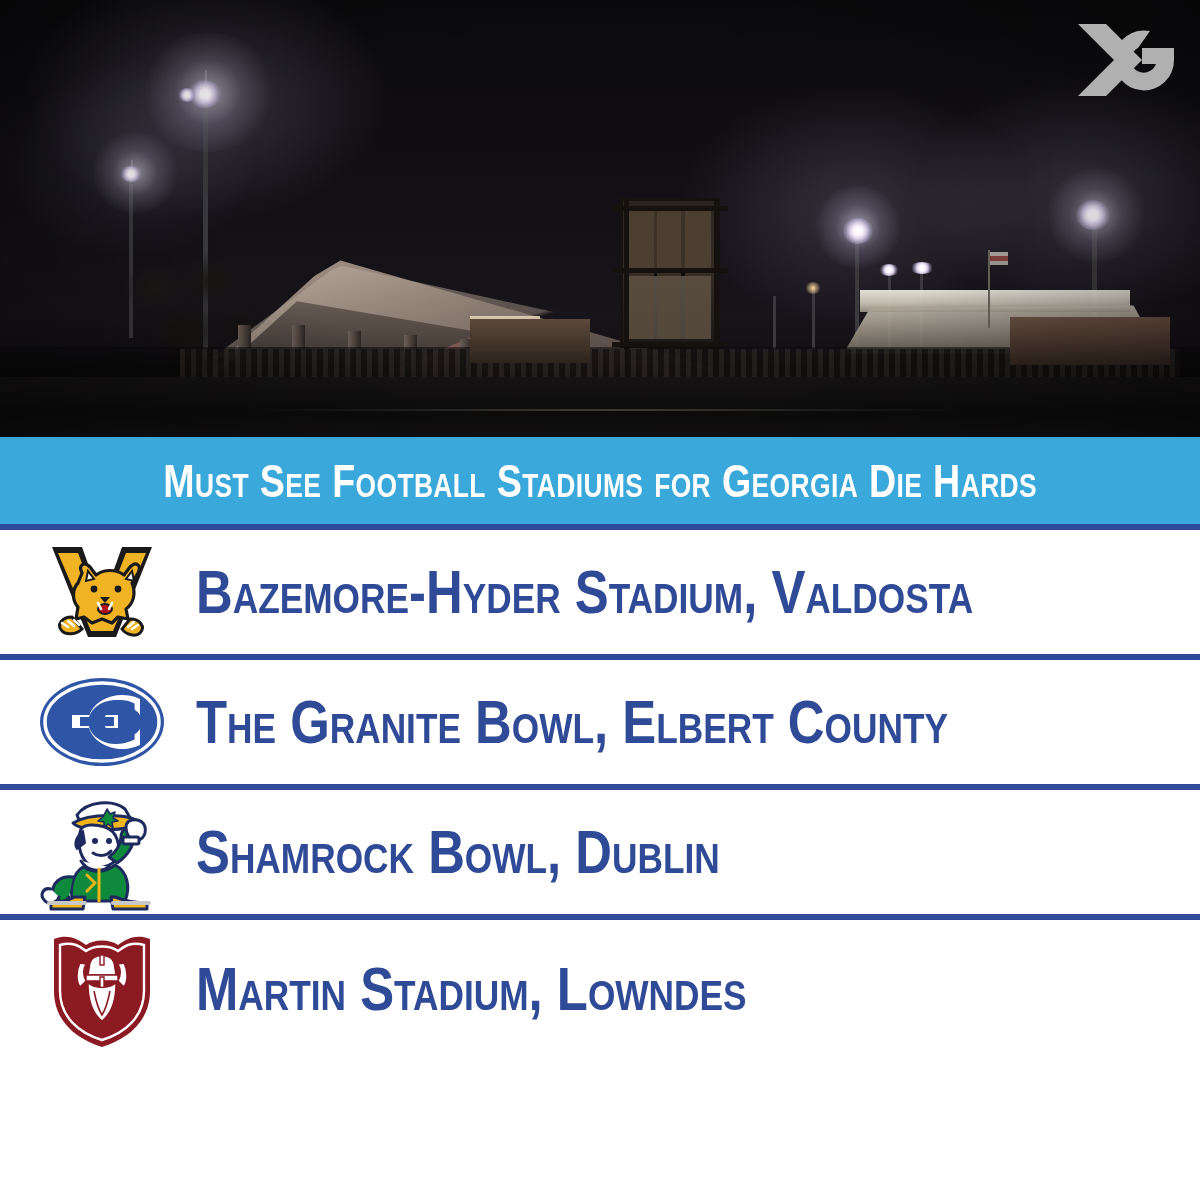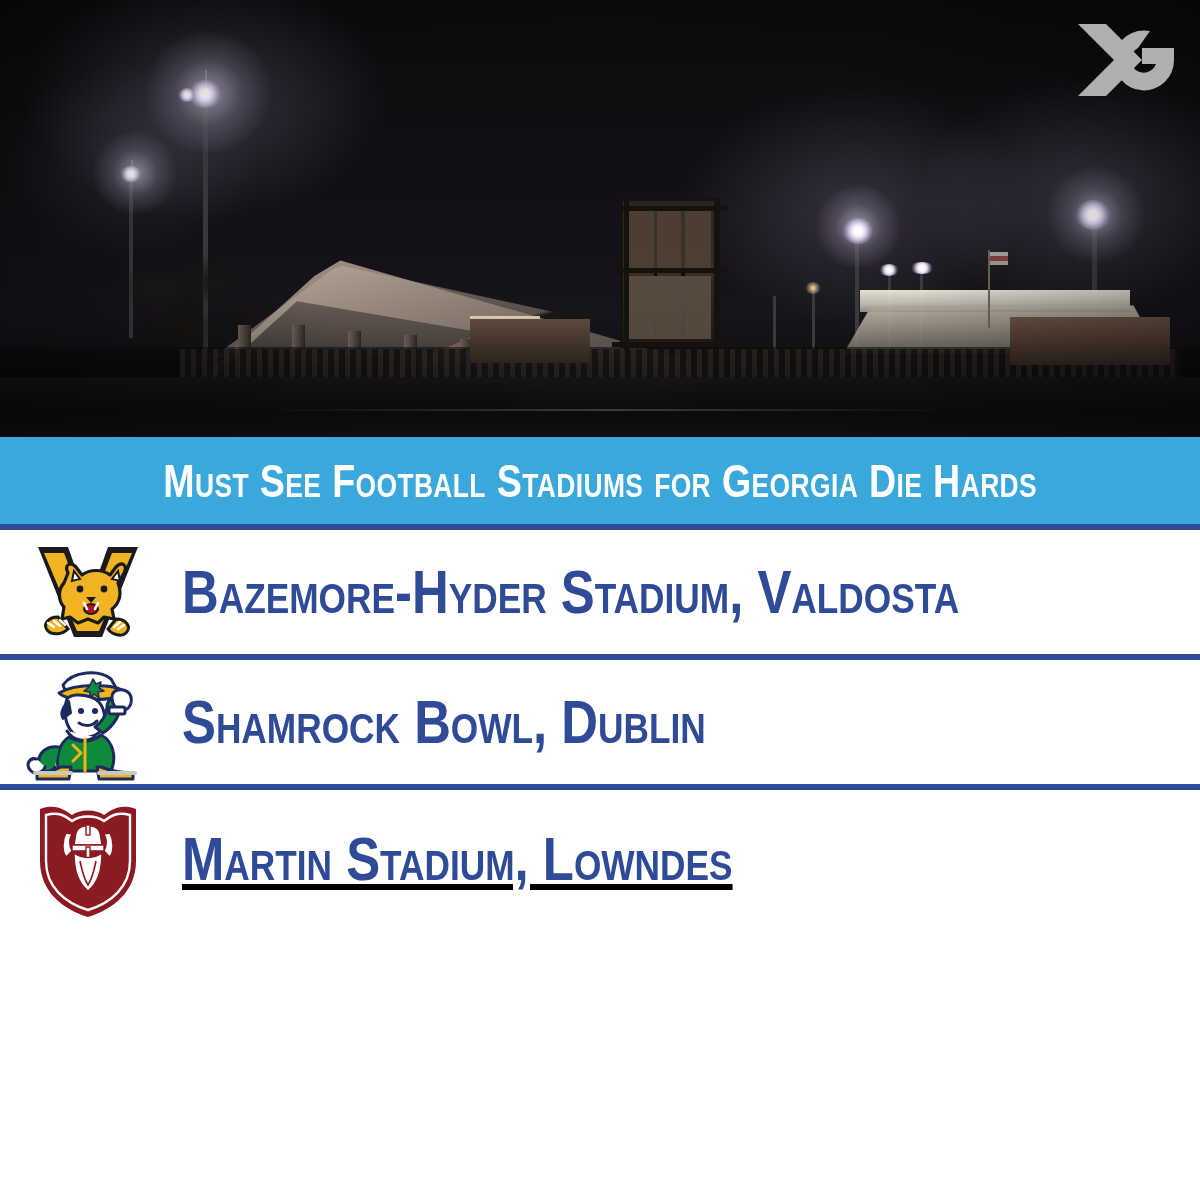--- a/index.html
+++ b/index.html
@@ -165,24 +165,24 @@
     transform:scaleX(.80);
     transform-origin:center;
     white-space:nowrap;
     line-height:1;
   }
 
   
   .list { width:1200px; }
   .row {
     position:relative; display:flex; align-items:center;
-    height:130px; padding-left:8px;
+    height:130px; padding-left:22px;
     border-bottom:6px solid #2f4a9b; background:#fff;
   }
-  .row:last-child { border-bottom:none; height:137px;text-decoration:underline; }
+  .row:last-child { border-bottom:none; height:137px; }
   .logo-cell {
     width:160px; min-width:160px; height:118px;
     display:flex; align-items:center; justify-content:center;
   }
   .row-label {
     color:#2f4a96;
     font-family:"Liberation Sans Narrow","Liberation Sans", sans-serif;
     font-weight:bold;
     font-size:62px;
     font-variant:small-caps;
@@ -294,20 +294,34 @@
             <path d="M34 80 C24 80 18 88 24 94 C28 98 38 98 44 92 Z" fill="#f0b323" stroke="#1a1a1a" stroke-width="3"></path>
             <path d="M92 82 C102 82 108 90 102 96 C98 100 88 98 84 92 Z" fill="#f0b323" stroke="#1a1a1a" stroke-width="3"></path>
             <path d="M24 86 L30 90 M30 84 L36 89 M36 83 L41 88" stroke="#ffffff" stroke-width="2.4" stroke-linecap="round"></path>
             <path d="M100 88 L94 92 M96 85 L90 90" stroke="#ffffff" stroke-width="2.4" stroke-linecap="round"></path>
           </g>
         </svg>
       </div>
       <div class="row-label">Bazemore-Hyder Stadium, Valdosta</div>
     </div>
 
+    <div class="row">
+      <div class="logo-cell">
+        <svg width="132" height="106" viewBox="0 0 132 106">
+          <ellipse cx="66" cy="53" rx="62" ry="44" fill="#2f56a6"></ellipse>
+          <ellipse cx="66" cy="53" rx="57" ry="39" fill="none" stroke="#ffffff" stroke-width="3.5"></ellipse>
+          <path d="M104 30 A34 27 0 1 0 104 76 L104 60 A20 16 0 1 1 104 46 Z" fill="#ffffff"></path>
+          <rect x="36" y="46" width="46" height="13" fill="#ffffff"></rect>
+          <path d="M100 32 A32 25 0 1 0 100 74 L100 62 A20 15 0 1 1 100 44 Z" fill="#2f56a6" transform="translate(4,0) scale(0.86 0.86) translate(10,8)"></path>
+          <path d="M98 36 A28 22 0 1 0 98 70 L98 60 A18 13 0 1 1 98 46 Z" fill="#2f56a6"></path>
+          <rect x="44" y="48" width="34" height="9" fill="#2f56a6"></rect>
+        </svg>
+      </div>
+      <div class="row-label">The Granite Bowl, Elbert County</div>
+    </div>
 
 
     <div class="row">
       <div class="logo-cell">
         <svg width="130" height="118" viewBox="0 0 130 118">
           <g stroke="#1c2a5e" stroke-width="3" stroke-linejoin="round" stroke-linecap="round">
 
             <path d="M40 22 C50 8 76 6 88 16 L96 30 C86 26 58 26 44 32 Z" fill="#ffffff"></path>
             <path d="M36 30 C52 20 92 20 104 30 C96 38 46 40 36 30 Z" fill="#f2b417"></path>
             <path d="M70 16 l3 5 5 -2 -2 6 5 3 -6 1 1 6 -5 -4 -4 4 0 -6 -6 -1 5 -4 Z" fill="#0f8a3c" stroke-width="1.6"></path>

